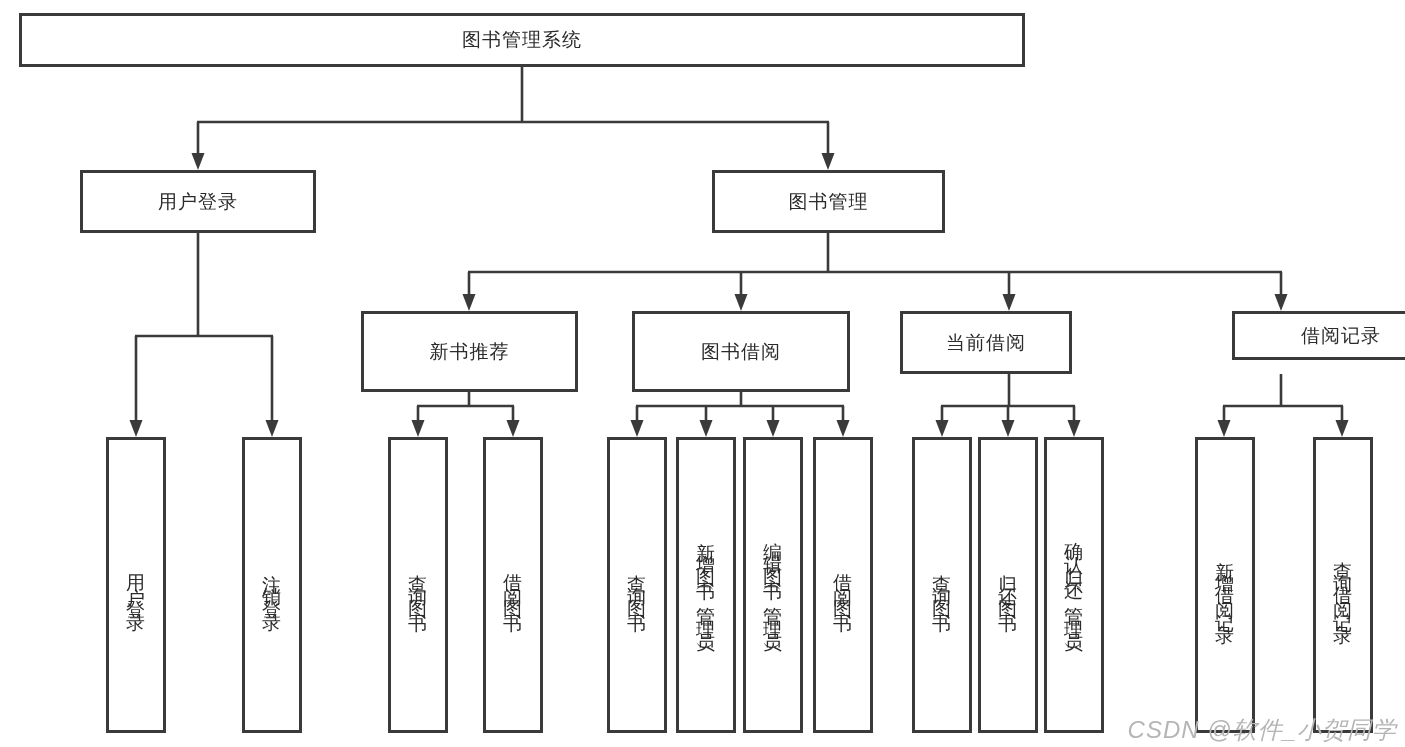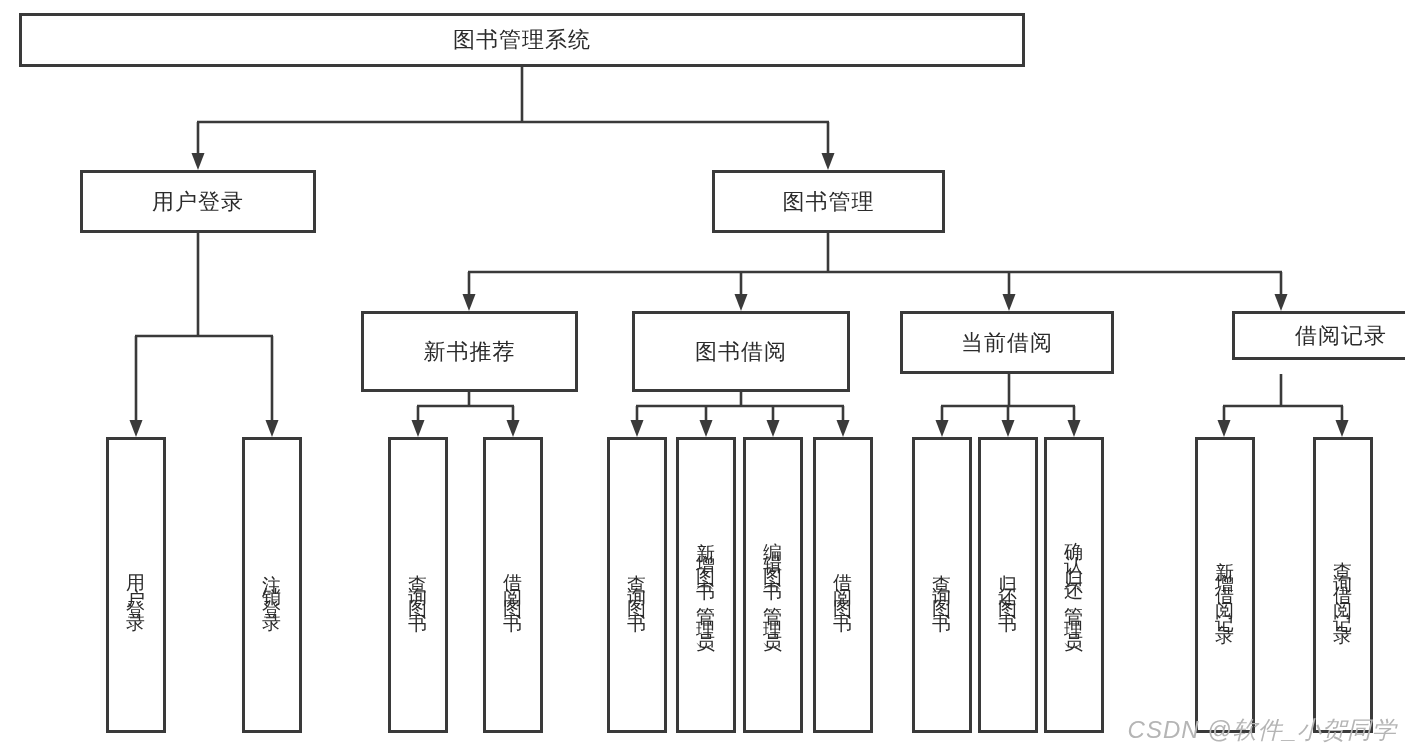--- a/index.html
+++ b/index.html
@@ -24,21 +24,21 @@
   .ctri{fill:var(--line);stroke:none;}
   .box{
     position:absolute;
     box-sizing:border-box;
     background:#fff;
     border:3px solid var(--line);
     display:flex;align-items:center;justify-content:center;
     color:var(--text);
   }
   .hlabel{
-    font-size:22px;
+    font-size:19px;
     letter-spacing:1px;
     white-space:nowrap;
     color:var(--text);
   }
   .vlabel{
     writing-mode:vertical-rl;
     text-orientation:mixed;
     font-size:19px;
     letter-spacing:13px;
     line-height:1;
@@ -132,21 +132,21 @@
   <div class="box" style="left:712px;top:170px;width:233px;height:63px">
     <span class="hlabel">图书管理</span>
   </div>
 
   <div class="box" style="left:361px;top:311px;width:217px;height:81px">
     <span class="hlabel">新书推荐</span>
   </div>
   <div class="box" style="left:632px;top:311px;width:218px;height:81px">
     <span class="hlabel">图书借阅</span>
   </div>
-  <div class="box" style="left:900px;top:311px;width:214px;height:63px">
+  <div class="box" style="left:900px;top:311px;width:172px;height:63px">
     <span class="hlabel">当前借阅</span>
   </div>
   <div class="box" style="left:1232px;top:311px;width:218px;height:49px">
     <span class="hlabel">借阅记录</span>
   </div>
 
   <div class="box" style="left:106px;top:437px;width:60px;height:296px">
     <span class="vlabel">用户登录</span>
   </div>
   <div class="box" style="left:242px;top:437px;width:60px;height:296px">

